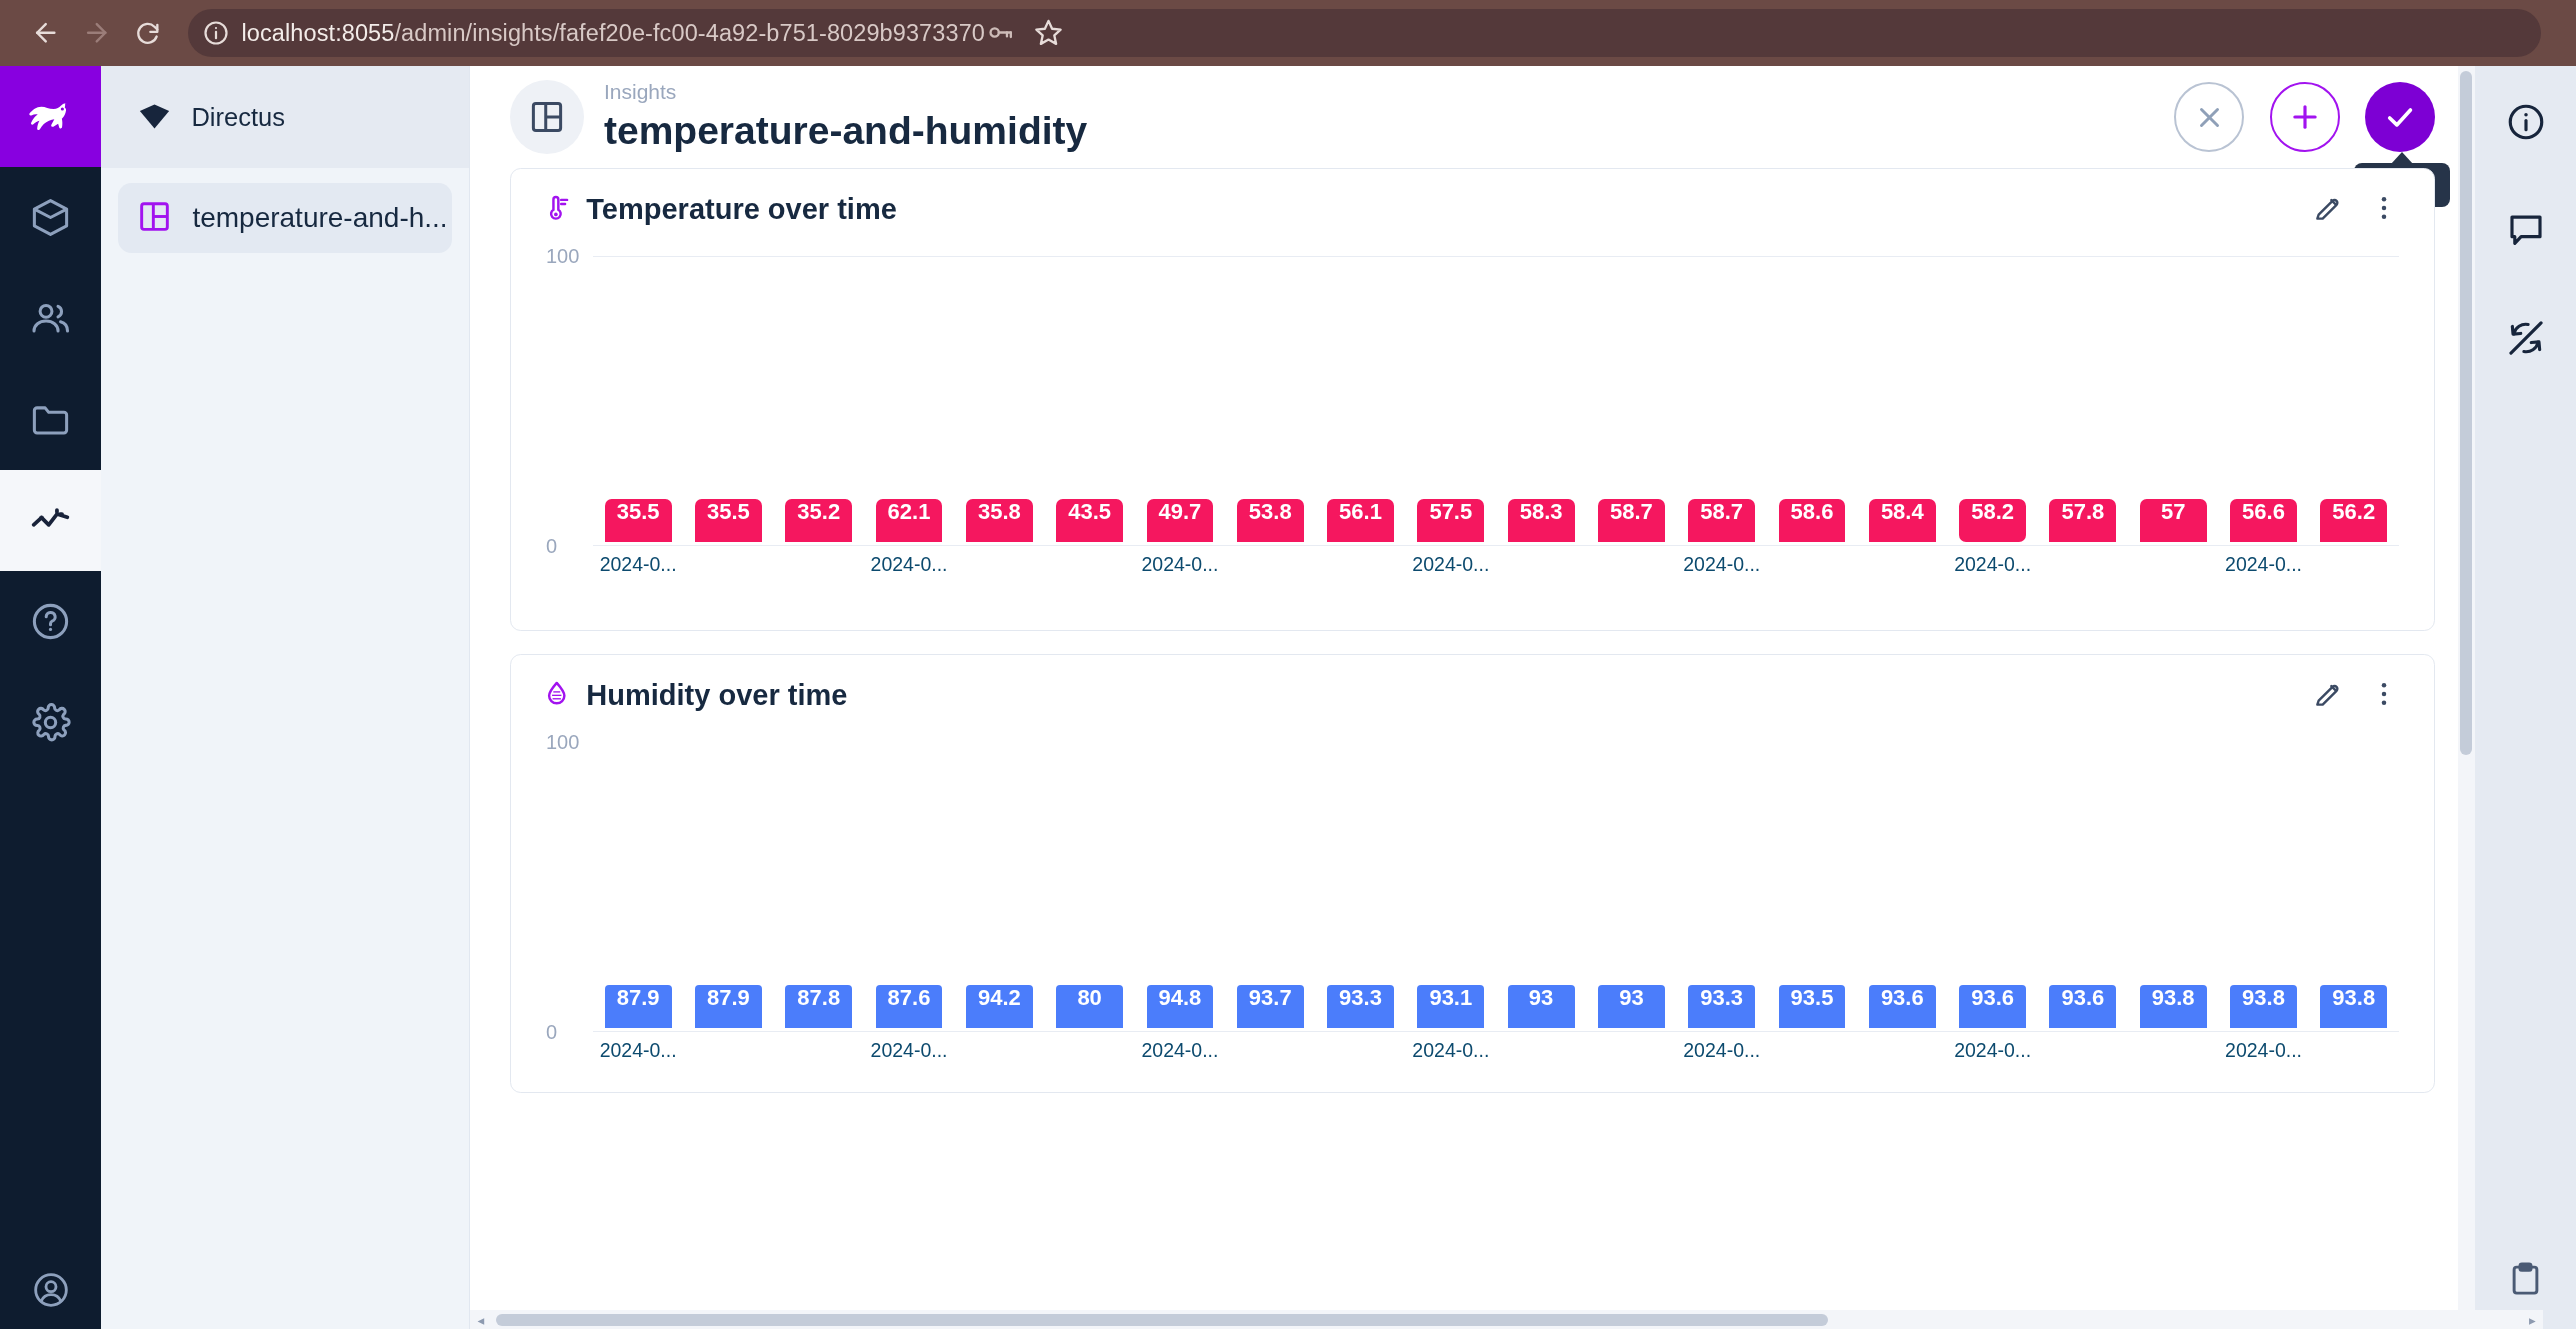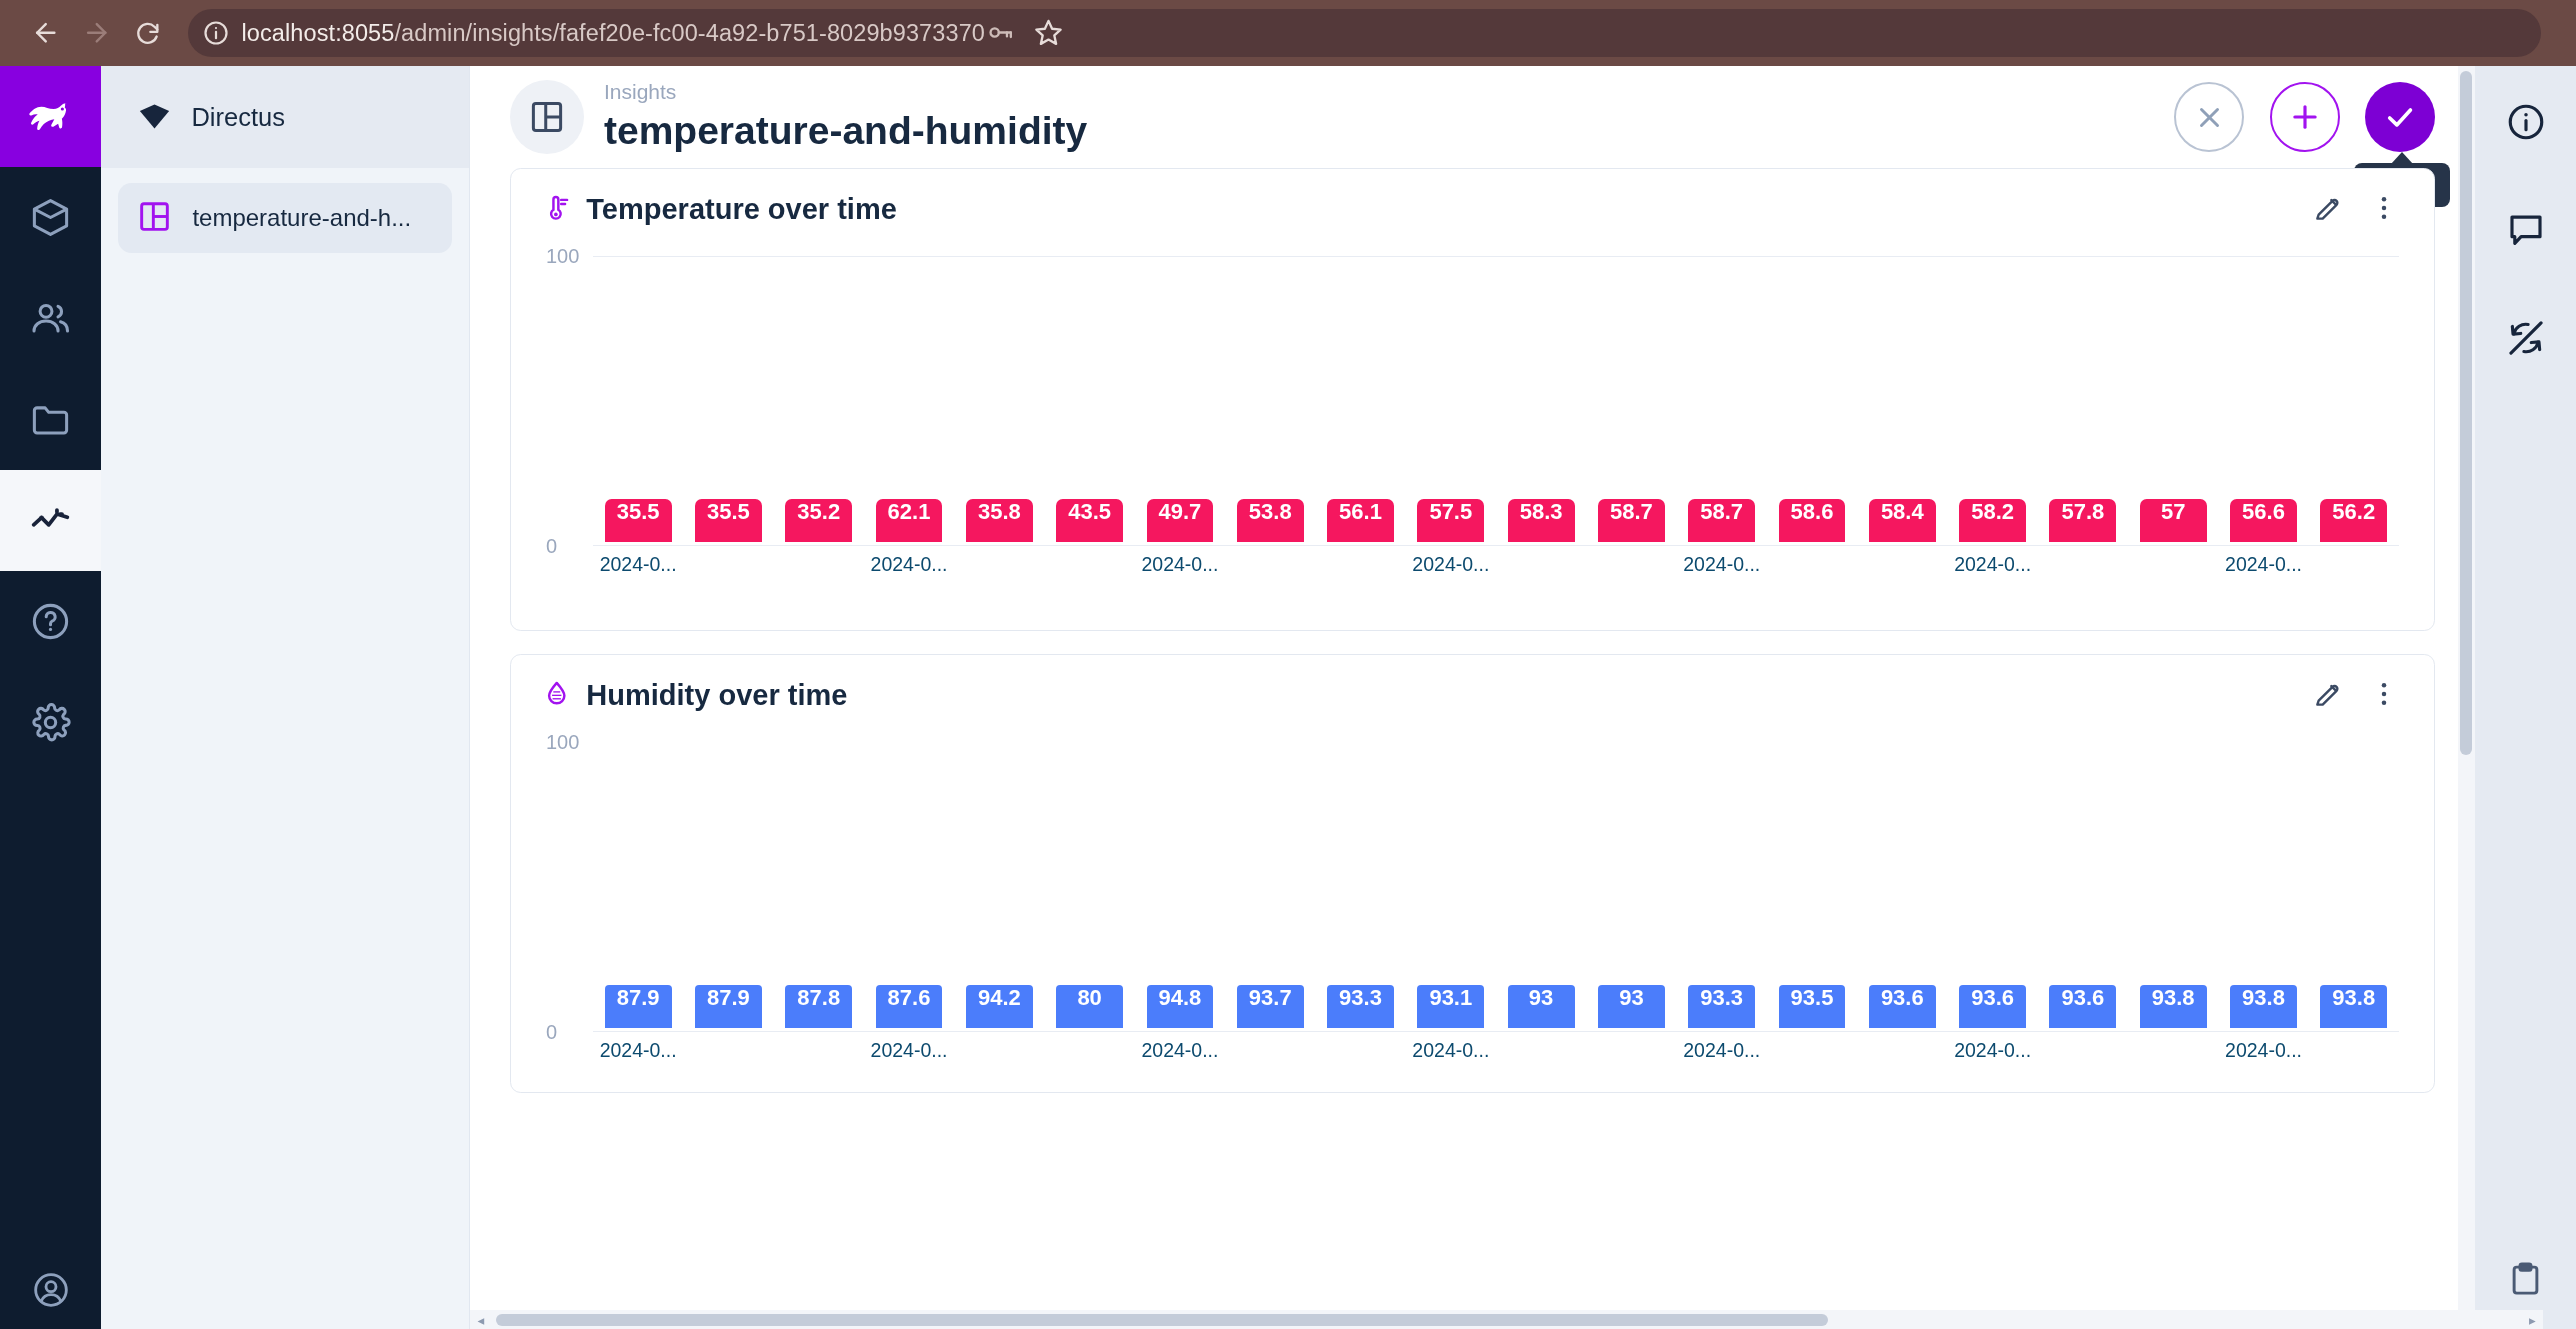--- a/index.html
+++ b/index.html
@@ -68,21 +68,21 @@
     height:102px; display:flex; align-items:center; gap:17.4px;
     padding:0 34px; background:#e5eaf2;
   }
   .nav-header-title { font-size:25.5px; color:#172940; }
   .nav-list { padding:14.8px 17.4px 0 17.4px; }
   .nav-item {
     display:flex; align-items:center; gap:20px;
     height:70px; padding:0 19px; border-radius:13.4px;
     background:#e3e9f2;
   }
-  .nav-item-label { font-size:24px; color:#172940; white-space:nowrap; }
+  .nav-item-label { font-size:28px; color:#172940; white-space:nowrap; }
 
   
   .main { flex:1; display:flex; flex-direction:column; position:relative; background:#fff; min-width:0; }
   .main-header {
     height:102px; display:flex; align-items:center; padding:0 40px;
     flex:0 0 102px;
   }
   .header-icon-circle {
     width:74px; height:74px; border-radius:50%; background:#eef1f6;
     display:flex; align-items:center; justify-content:center; flex:0 0 auto;
@@ -451,21 +451,21 @@
                 <div class="bar temp" style="height: 58.6%;">
                   <span>58.6</span>
                 </div>
               </div>
               <div class="bar-wrap">
                 <div class="bar temp" style="height: 58.4%;">
                   <span>58.4</span>
                 </div>
               </div>
               <div class="bar-wrap">
-                <div class="bar temp" style="height: 58.2%;">
+                <div class="bar temp" style="height: 58.2%; border-radius: 7px;">
                   <span>58.2</span>
                 </div>
               </div>
               <div class="bar-wrap">
                 <div class="bar temp" style="height: 57.8%;">
                   <span>57.8</span>
                 </div>
               </div>
               <div class="bar-wrap">
                 <div class="bar temp" style="height: 57%;">

